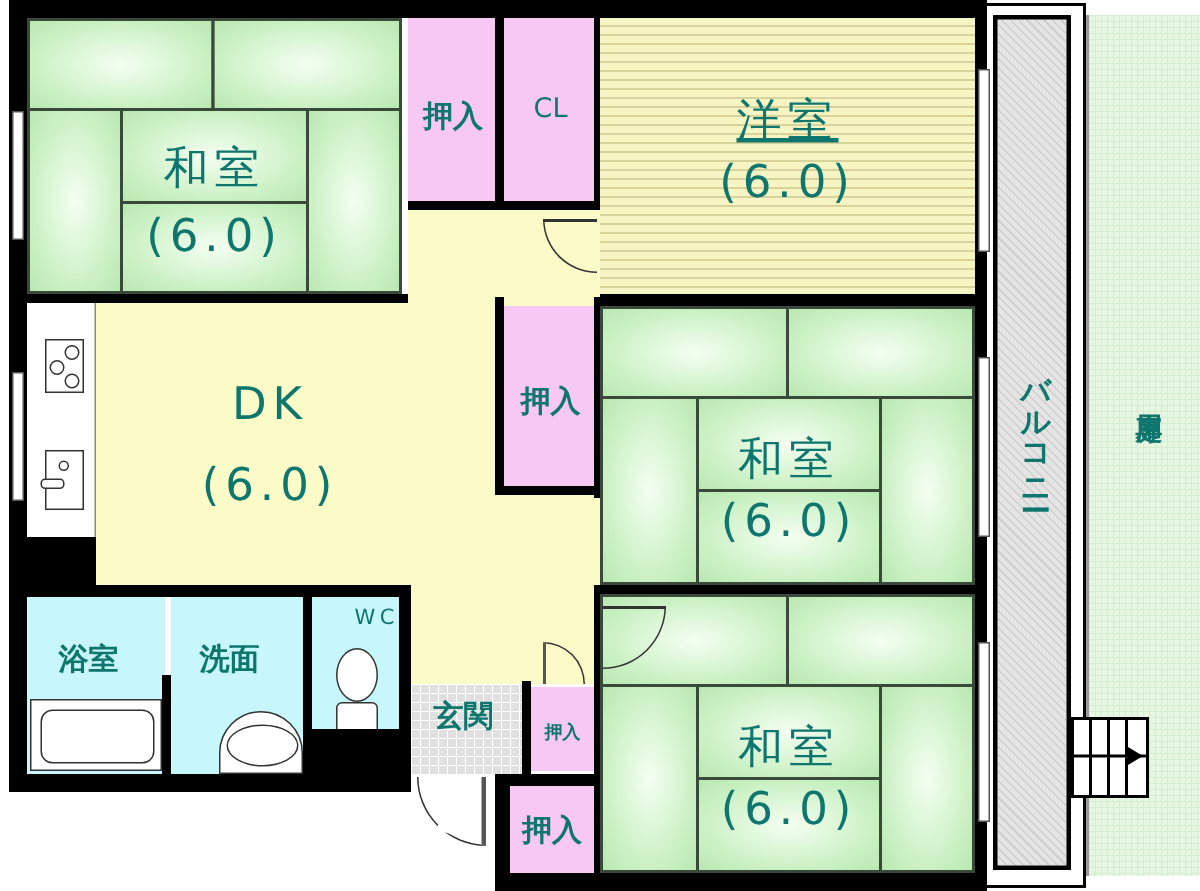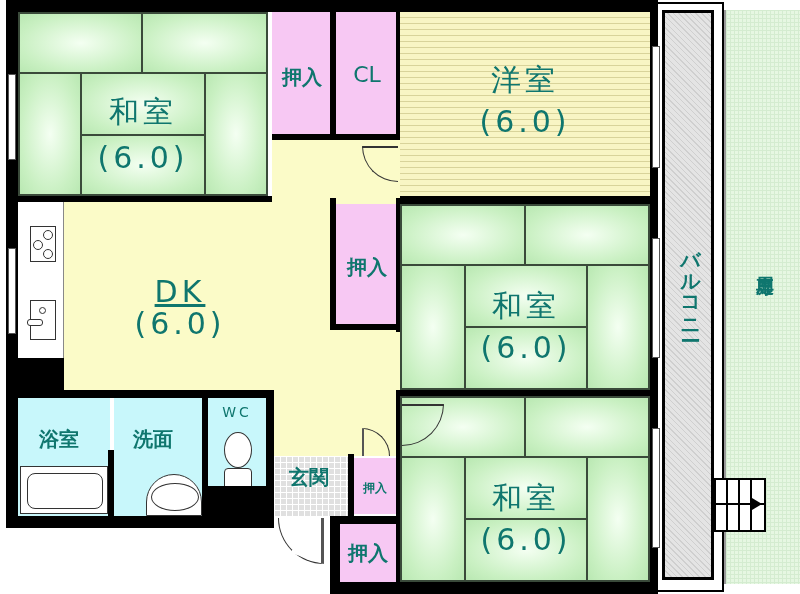--- a/index.html
+++ b/index.html
@@ -59,45 +59,45 @@
 <div class="tatami" style="left:204px;top:72px;width:64px;height:124px;"></div>
 <div class="lbl big" style="left:80px;top:92px;width:126px;">和室</div>
 <div class="lbl big" style="left:80px;top:140px;width:126px;">(6.0)</div>
 <div class="wall" style="left:6px;top:196px;width:266px;height:6px;"></div>
 <div class="win" style="left:8px;top:74px;width:8px;height:86px;"></div>
 
 <div class="closet" style="left:272px;top:12px;width:58px;height:124px;"></div>
 <div class="lbl mid" style="left:274px;top:64px;width:56px;">押入</div>
 <div class="wall" style="left:330px;top:12px;width:6px;height:128px;"></div>
 <div class="closet" style="left:336px;top:12px;width:62px;height:124px;"></div>
-<div class="lbl mid" style="left:336px;top:62px;width:62px;font-size:22px;font-weight:normal;">CL</div>
+<div class="lbl mid" style="left:336px;top:62px;width:62px;font-size:18px;font-weight:normal;">CL</div>
 <div class="wall" style="left:272px;top:134px;width:130px;height:6px;"></div>
 <div class="wall" style="left:396px;top:12px;width:4px;height:128px;"></div>
 
 <div class="abs" style="left:400px;top:12px;width:250px;height:184px;background:#f8f5c4;background-image:repeating-linear-gradient(180deg,transparent 0 5px,#d8d39a 5px 6px);"></div>
-<div class="lbl big" style="left:460px;top:60px;width:130px;">洋室</div>
+<div class="lbl big" style="left:460px;top:60px;width:130px;text-decoration:underline;">洋室</div>
 <div class="lbl big" style="left:460px;top:104px;width:130px;">(6.0)</div>
 <div class="wall" style="left:396px;top:196px;width:256px;height:8px;"></div>
 <div class="win" style="left:652px;top:46px;width:8px;height:122px;"></div>
 
 <div class="abs" style="left:64px;top:202px;width:336px;height:194px;background:#fbfbc8;"></div>
 <div class="abs" style="left:272px;top:140px;width:128px;height:316px;background:#fbfbc8;"></div>
 <div class="abs" style="left:18px;top:202px;width:46px;height:156px;background:#fff;border-right:1px solid #888;"></div>
 <div class="abs" style="left:30px;top:226px;width:26px;height:36px;border:1px solid #333;background:#fff;">
   <div style="position:absolute;left:12px;top:3px;width:8px;height:8px;border:1px solid #333;border-radius:50%;"></div>
   <div style="position:absolute;left:2px;top:13px;width:8px;height:8px;border:1px solid #333;border-radius:50%;"></div>
   <div style="position:absolute;left:12px;top:22px;width:8px;height:8px;border:1px solid #333;border-radius:50%;"></div>
 </div>
 <div class="abs" style="left:30px;top:300px;width:26px;height:40px;border:1px solid #333;background:#fff;">
   <div style="position:absolute;left:8px;top:6px;width:5px;height:5px;border:1px solid #333;border-radius:50%;"></div>
   <div style="position:absolute;left:-4px;top:18px;width:14px;height:5px;border:1px solid #333;border-radius:3px;background:#fff;"></div>
 </div>
 <div class="win" style="left:8px;top:248px;width:8px;height:86px;"></div>
 <div class="wall" style="left:18px;top:358px;width:46px;height:38px;"></div>
-<div class="lbl big" style="left:120px;top:274px;width:120px;text-decoration:underline;">DK</div>
+<div class="lbl big" style="left:120px;top:252px;width:120px;">DK</div>
 <div class="lbl big" style="left:110px;top:306px;width:140px;">(6.0)</div>
 <div class="door-arc" style="left:362px;top:146px;width:36px;height:36px;border-radius:0 0 0 36px;border-top:2px solid #333;border-right:none;"></div>
 
 <div class="wall" style="left:330px;top:198px;width:6px;height:130px;"></div>
 <div class="closet" style="left:336px;top:204px;width:62px;height:120px;"></div>
 <div class="lbl mid" style="left:336px;top:254px;width:62px;">押入</div>
 <div class="wall" style="left:330px;top:324px;width:70px;height:6px;"></div>
 <div class="wall" style="left:396px;top:198px;width:4px;height:134px;"></div>
 
 <div class="abs" style="left:400px;top:204px;width:250px;height:186px;background:#c9f0c2;"></div>
@@ -131,21 +131,21 @@
 </div>
 <div class="lbl mid" style="left:24px;top:426px;width:70px;">浴室</div>
 <div class="wall" style="left:108px;top:450px;width:6px;height:66px;"></div>
 <div class="wet" style="left:114px;top:398px;width:88px;height:118px;"></div>
 <div class="abs" style="left:146px;top:474px;width:56px;height:42px;border:1px solid #333;border-radius:28px 28px 0 0;background:#fff;">
   <div style="position:absolute;left:4px;top:8px;width:46px;height:26px;border:1px solid #333;border-radius:50%;"></div>
 </div>
 <div class="lbl mid" style="left:118px;top:426px;width:70px;">洗面</div>
 <div class="wall" style="left:202px;top:398px;width:6px;height:118px;"></div>
 <div class="wet" style="left:208px;top:398px;width:58px;height:88px;"></div>
-<div class="lbl" style="left:208px;top:404px;width:58px;font-size:14px;letter-spacing:3px;">WC</div>
+<div class="lbl" style="left:208px;top:404px;width:58px;font-size:14px;letter-spacing:3px;text-align:right;">WC</div>
 <div class="abs" style="left:224px;top:432px;width:26px;height:54px;">
   <div style="position:absolute;left:0;top:0;width:26px;height:34px;border:1px solid #333;border-radius:50%;background:#fff;"></div>
   <div style="position:absolute;left:0;top:36px;width:26px;height:18px;border:1px solid #333;background:#fff;border-radius:4px 4px 0 0;"></div>
 </div>
 <div class="wall" style="left:208px;top:486px;width:66px;height:30px;"></div>
 <div class="wall" style="left:266px;top:390px;width:8px;height:138px;"></div>
 
 <div class="abs" style="left:274px;top:456px;width:74px;height:60px;background:#e0e0e0;background-image:linear-gradient(#fff 1px,transparent 1px),linear-gradient(90deg,#fff 1px,transparent 1px);background-size:6px 6px;"></div>
 <div class="lbl mid" style="left:276px;top:464px;width:66px;">玄関</div>
 <div class="door-arc" style="left:278px;top:518px;width:46px;height:46px;border-radius:0 0 0 46px;border-top:none;border-right:3px solid #555;"></div>

